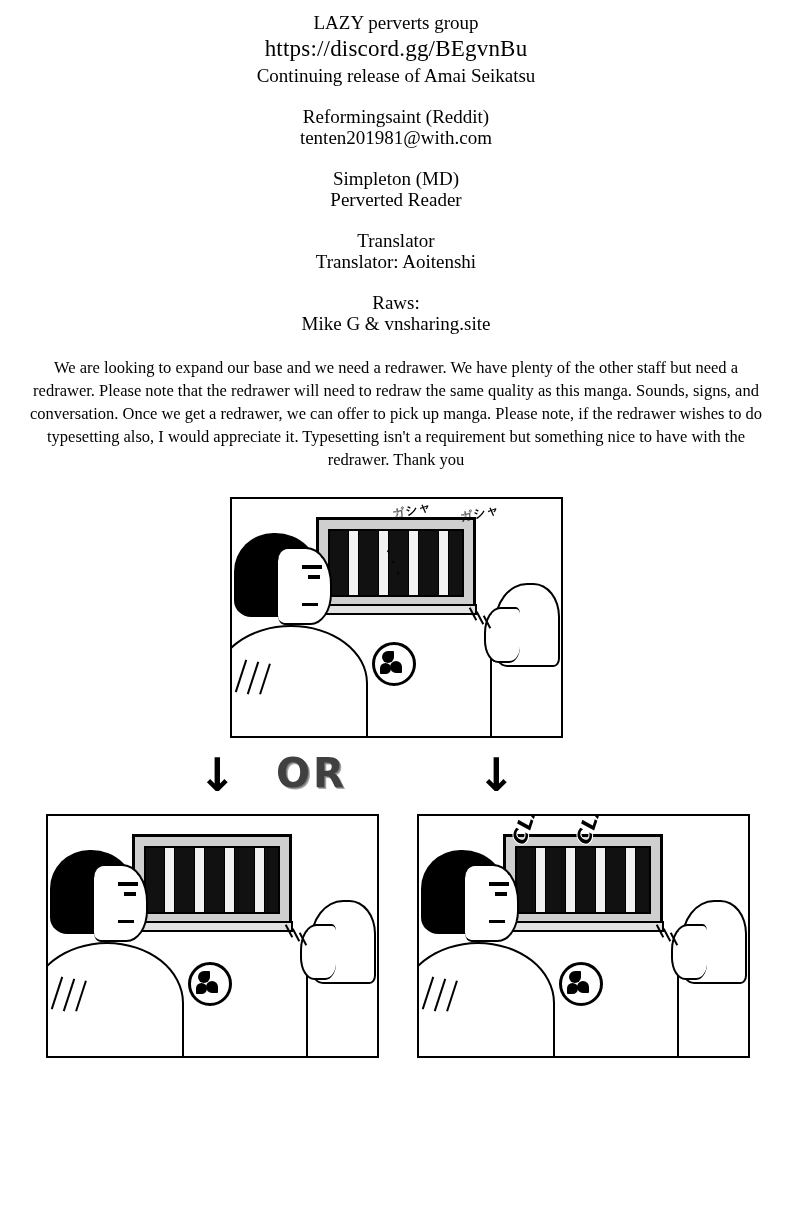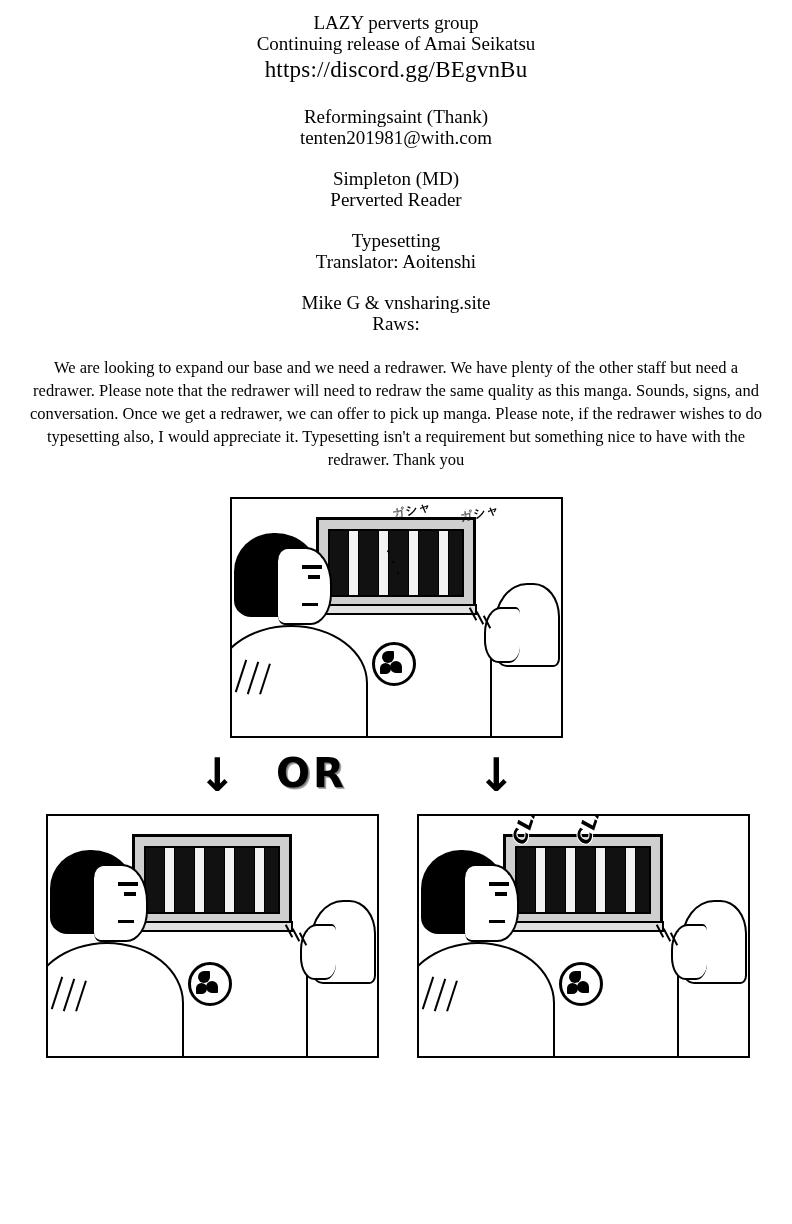--- a/index.html
+++ b/index.html
@@ -70,21 +70,21 @@
   .arrow-left { left: 198px; top: 6px; }
   .arrow-right { left: 477px; top: 6px; }
   .or-text {
     position: absolute;
     left: 276px;
     top: 4px;
     font-size: 40px;
     font-weight: bold;
     font-family: "DejaVu Sans", sans-serif;
     letter-spacing: 3px;
-    color: #000000;
+    color: #404040;
     text-shadow: 1px 1px 0 #777, 2px 2px 0 #aaa;
   }
   .bottom-row {
     position: relative;
     height: 260px;
     margin-top: 2px;
   }
   .panel-bottom {
     width: 329px;
     height: 240px;
@@ -198,42 +198,42 @@
     transform-origin: center;
   }
 </style>
 </head>
 <body>
 
 <div class="page">
 
   <div class="credits">
     <div class="line">LAZY perverts group</div>
+    <div class="line big">https://discord.gg/BEgvnBu</div>
     <div class="line">Continuing release of Amai Seikatsu</div>
-    <div class="line big">https://discord.gg/BEgvnBu</div>
 
     <div class="spacer-md"></div>
 
-    <div class="line">Reformingsaint (Thank)</div>
+    <div class="line">Reformingsaint (Reddit)</div>
     <div class="line">tenten201981@with.com</div>
 
     <div class="spacer-md"></div>
 
     <div class="line">Simpleton (MD)</div>
     <div class="line">Perverted Reader</div>
 
     <div class="spacer-md"></div>
 
-    <div class="line">Typesetting</div>
+    <div class="line">Translator</div>
     <div class="line">Translator: Aoitenshi</div>
 
     <div class="spacer-md"></div>
 
+    <div class="line">Raws:</div>
     <div class="line">Mike G &amp; vnsharing.site</div>
-    <div class="line">Raws:</div>
   </div>
 
   <div class="notice">We are looking to expand our base and we need a redrawer.  We have plenty of the other staff but need a redrawer.  Please note that the redrawer will need to redraw the same quality as this manga.  Sounds, signs, and conversation.  Once we get a redrawer, we can offer to pick up manga.  Please note, if the redrawer wishes to do typesetting also, I would appreciate it.  Typesetting isn't a requirement but something nice to have with the redrawer.  Thank you</div>
 
   <div class="panels">
 
     <div class="panel panel-top">
       <div class="scene">
         <div class="wall"></div>
 

